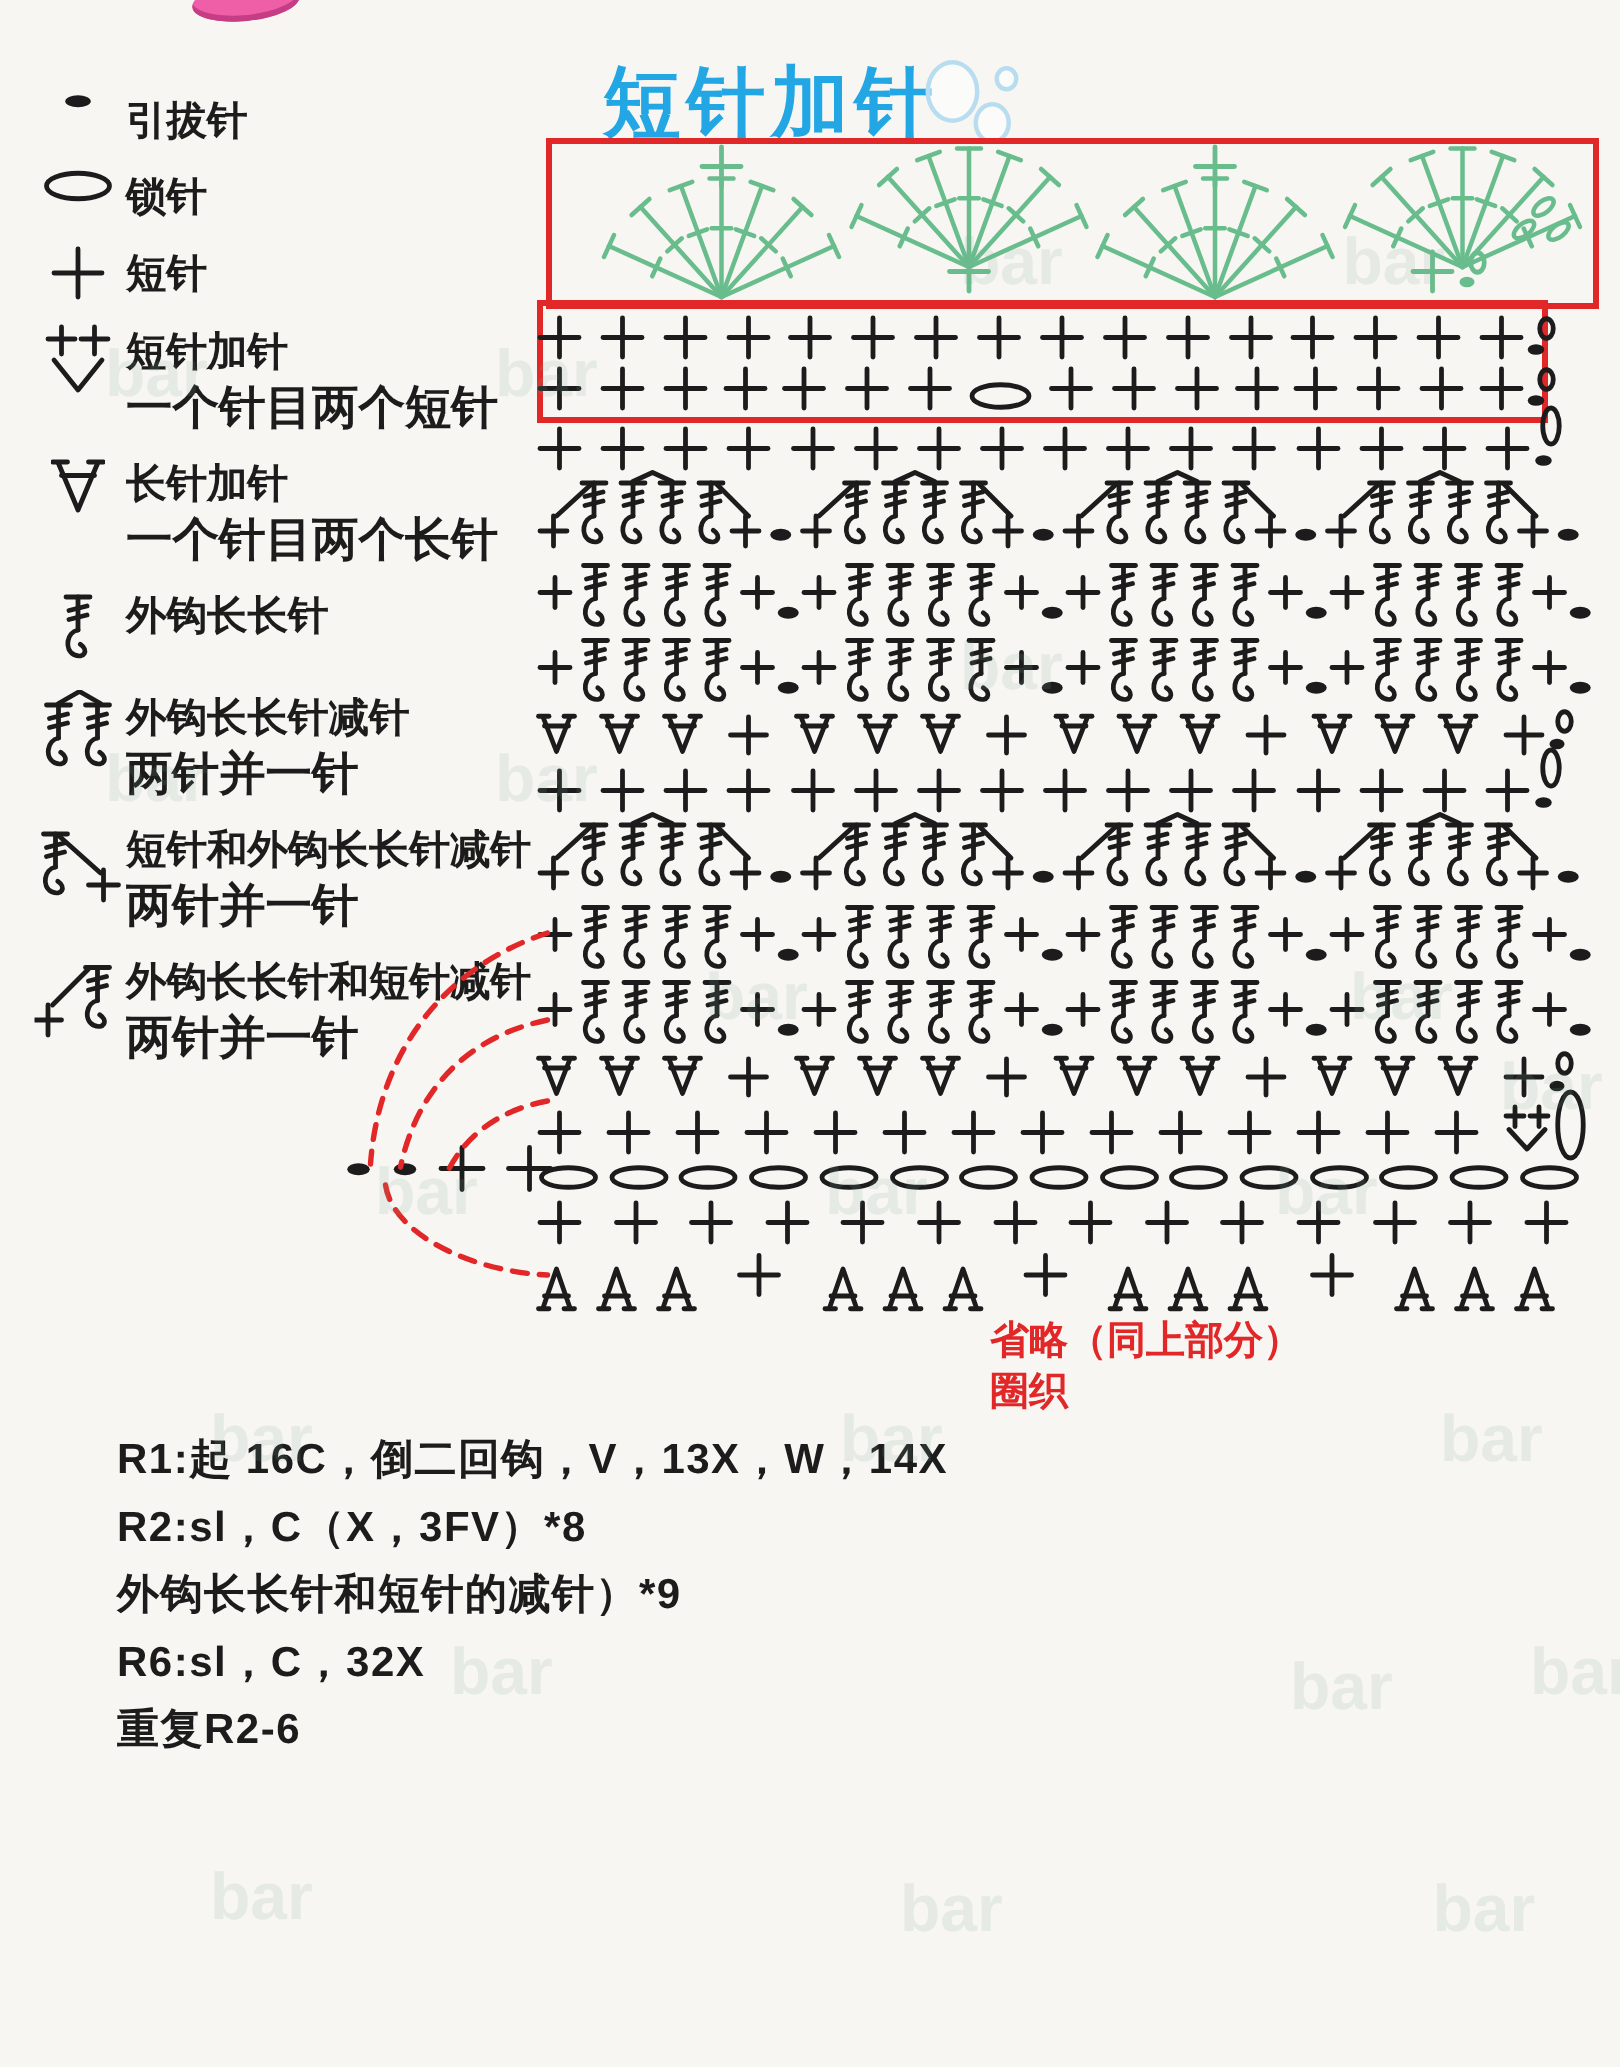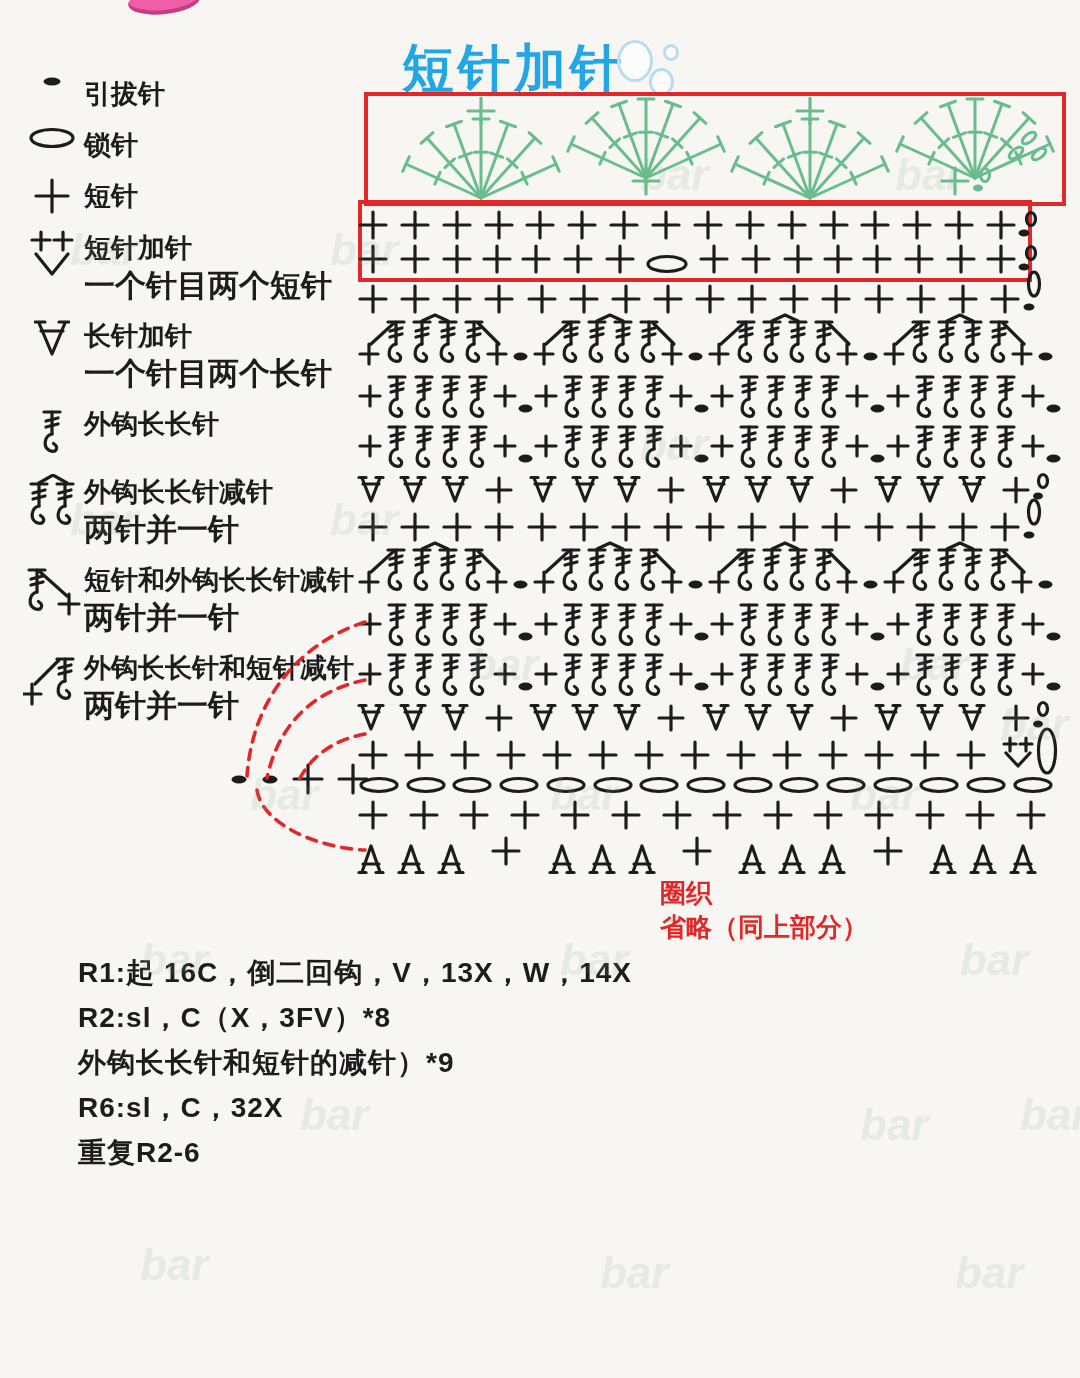--- a/index.html
+++ b/index.html
@@ -1,26 +1,26 @@
 <!DOCTYPE html>
 <html><head>
 <meta charset="utf-8">
 <style>
   html,body{margin:0;padding:0;background:#e8e7e4;}
   .page{position:relative;width:1080px;height:1378px;background:#f7f6f2;overflow:hidden;
         font-family:"Liberation Sans","DejaVu Sans",sans-serif;color:#1c1c1c;}
-  .wm{position:absolute;font-weight:bold;font-style:italic;font-size:44px;
+  .wm{position:absolute;font-weight:bold;font-size:44px;
       color:rgba(125,170,150,.15);pointer-events:none;}
   .pink-blob{position:absolute;left:128px;top:-12px;width:72px;height:26px;background:#ef5fa7;
       border-radius:50%;transform:rotate(-6deg);box-shadow:inset 0 -4px 0 #c43d85;}
   .title{position:absolute;left:402px;top:34px;font-size:52px;font-weight:bold;
       color:#22a7e4;letter-spacing:4px;}
   .bubble{position:absolute;border:3px solid #b9ddf0;border-radius:50%;background:rgba(255,255,255,.5);}
   .rbx{position:absolute;border:4px solid #e12727;}
-  .legend{position:absolute;left:20px;top:74px;width:340px;}
+  .legend{position:absolute;left:20px;top:60px;width:340px;}
   .lg-item{display:flex;align-items:flex-start;margin-bottom:14px;}
   .lg-sym{width:64px;display:flex;justify-content:center;align-items:center;flex:0 0 64px;padding-top:2px;}
   .lg-txt{font-size:27px;font-weight:600;line-height:33px;padding-top:4px;}
   .lg-sub{font-size:31px;font-weight:600;margin-top:4px;}
   #chart{position:absolute;left:358px;top:206px;width:706px;}
   .row{display:flex;justify-content:space-between;align-items:flex-end;}
   .grp{display:flex;align-items:flex-end;}
   .sym{display:inline-flex;}
   .sym svg{display:block;overflow:visible;}
   #fans{position:absolute;left:402px;top:96px;width:652px;height:102px;
@@ -3608,22 +3608,22 @@
   <svg id="dashsvg" width="160" height="280" viewBox="0 0 160 280">
     <g fill="none" stroke="#e12727" stroke-width="3.6" stroke-linecap="round" stroke-dasharray="10 8">
       <path d="M143,26 C70,50 30,110 25,180"></path>
       <path d="M143,84 C85,96 55,135 45,182"></path>
       <path d="M143,138 C110,144 88,162 77,184"></path>
       <path d="M35,194 C40,228 95,252 143,254"></path>
     </g>
   </svg>
 
   <div class="note">
+    <div>省略（同上部分）</div>
     <div>圈织</div>
-    <div>省略（同上部分）</div>
   </div>
 
   <div class="instr" id="instructions">
       <div>R1:起 16C，倒二回钩，V，13X，W，14X</div>
       <div>R2:sl，C（X，3FV）*8</div>
       <div>外钩长长针和短针的减针）*9</div>
       <div>R6:sl，C，32X</div>
       <div>重复R2-6</div>
     </div>
 

